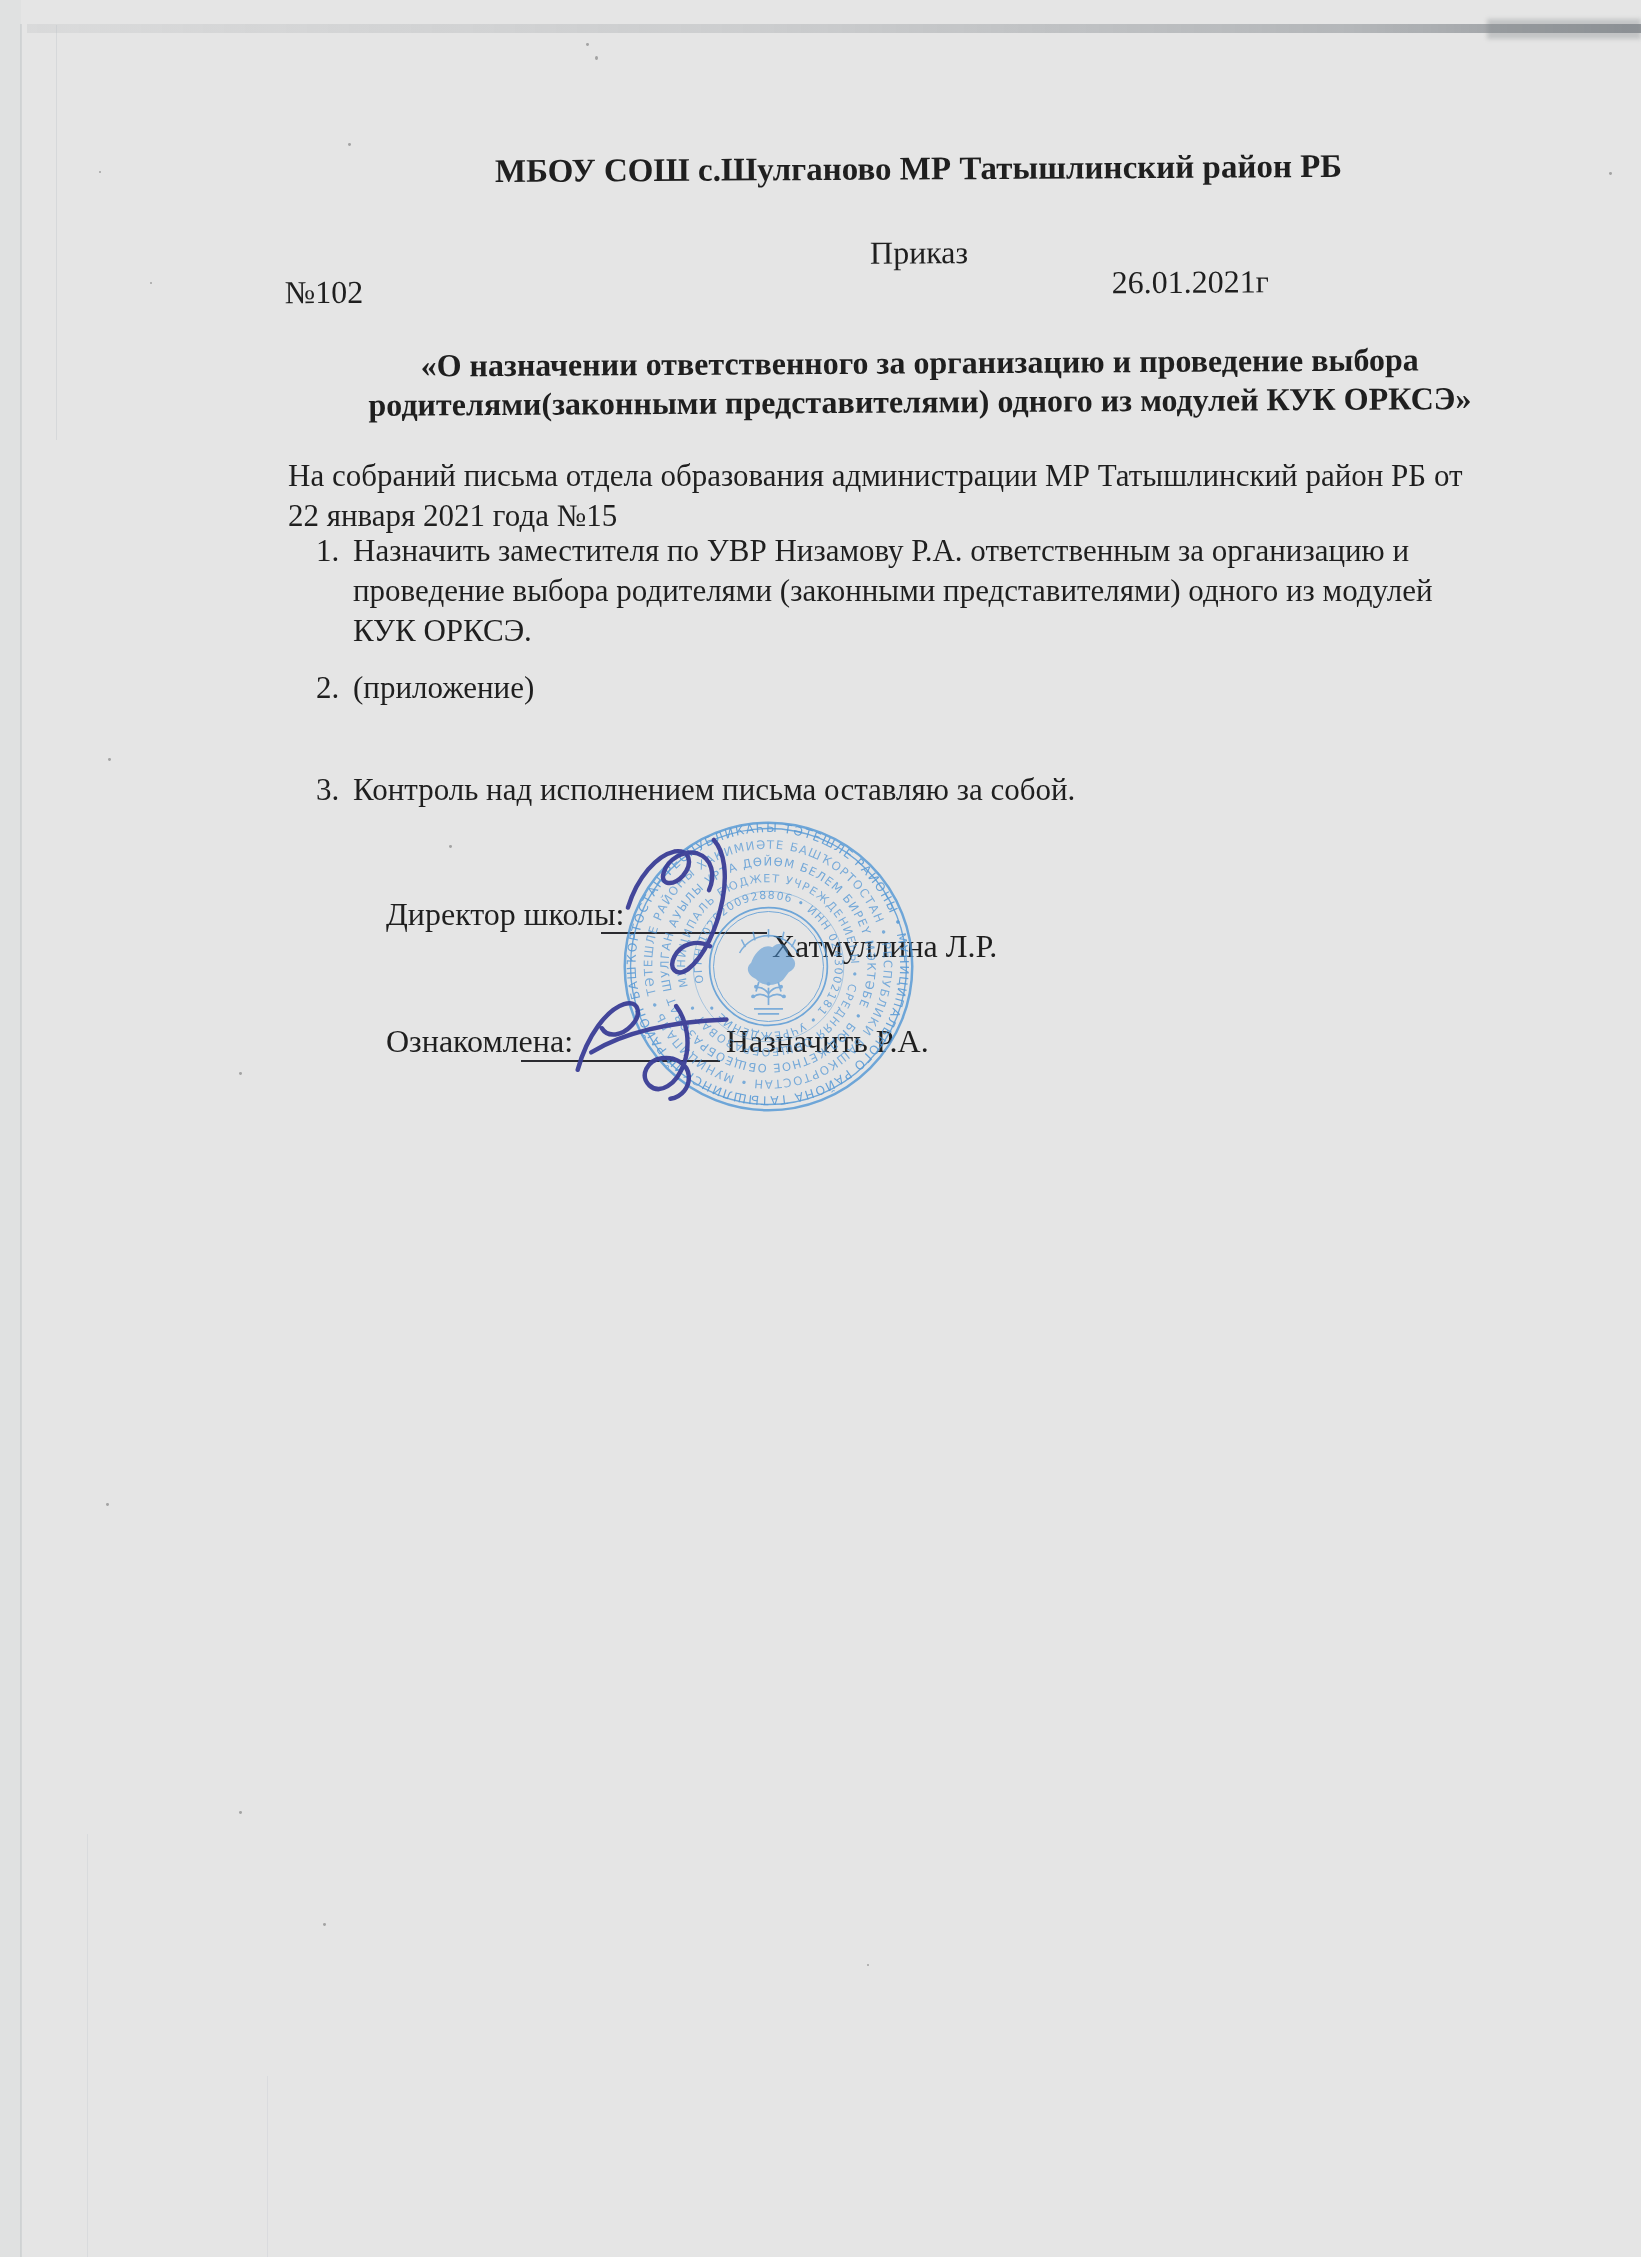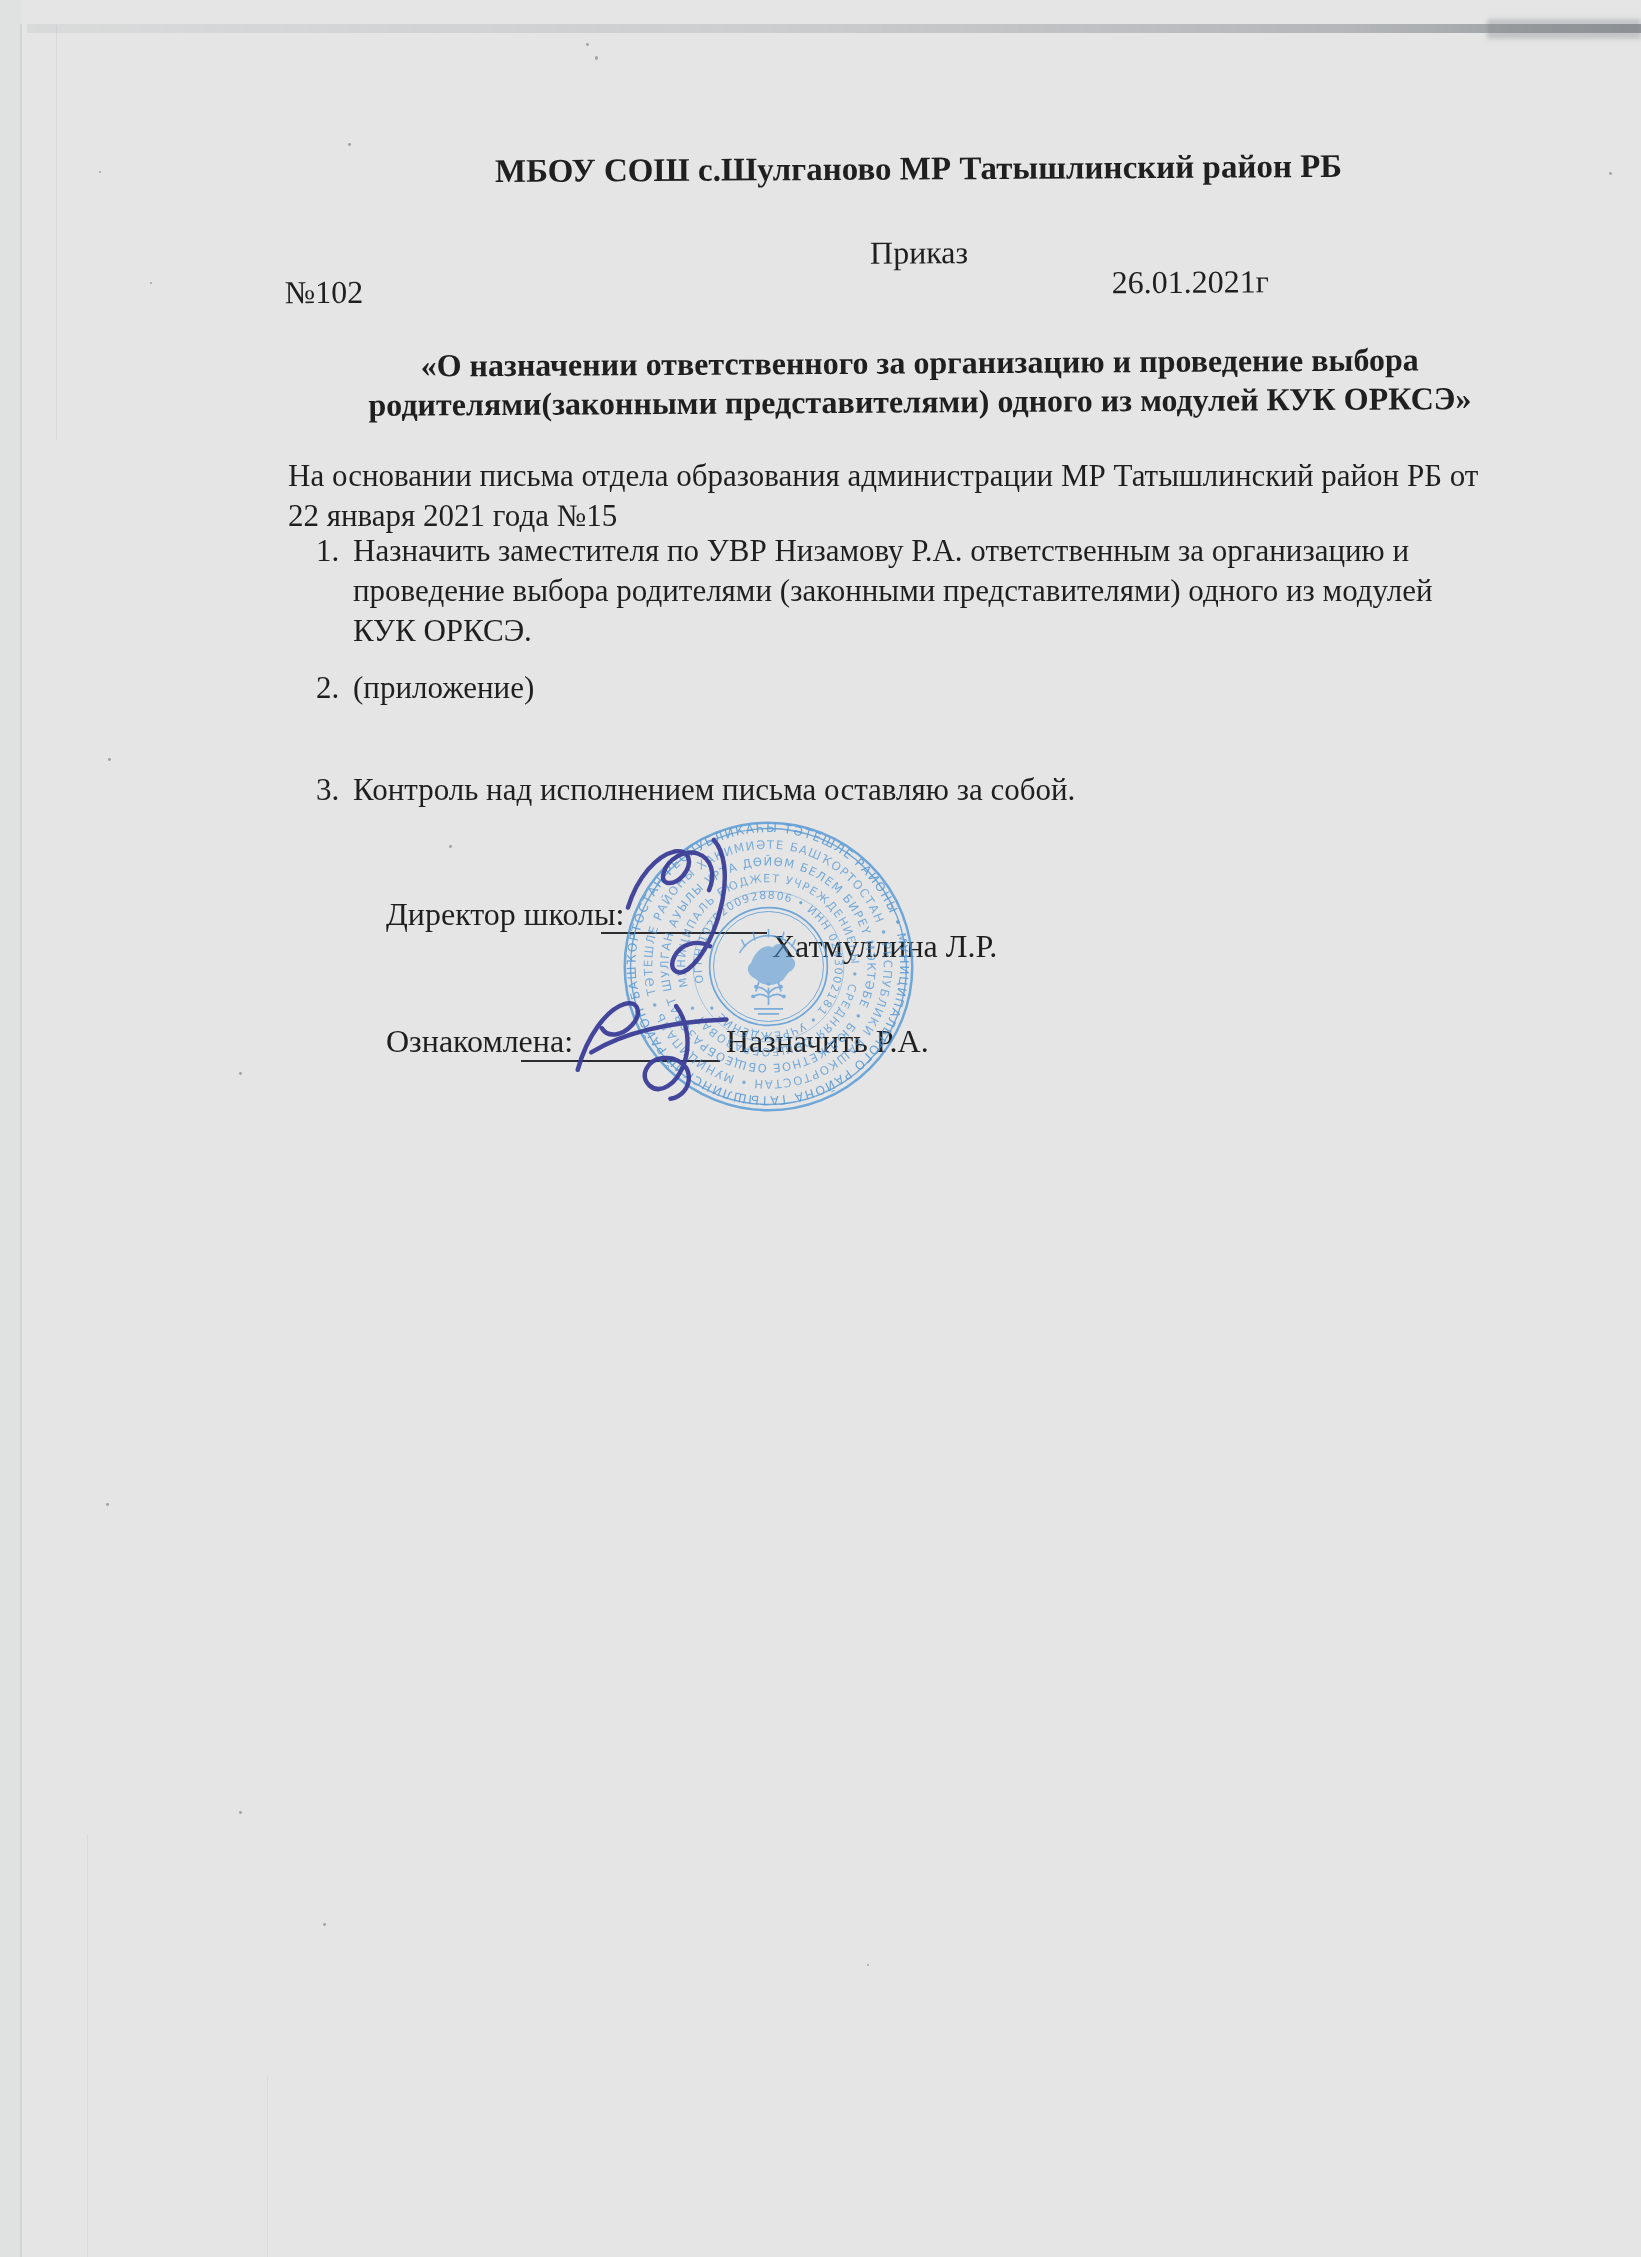--- a/index.html
+++ b/index.html
@@ -116,21 +116,21 @@
     <div class="doc-number">№102</div>
     <div class="doc-date">26.01.2021г</div>
     <div class="subject">
       <div>«О назначении ответственного за организацию и проведение выбора</div>
       <div>родителями(законными представителями) одного из модулей КУК ОРКСЭ»</div>
     </div>
   </div>
 
   <div class="body-zone">
     <div class="preamble">
-      <div>На основании письма отдела образования администрации МР Татышлинский район РБ от</div>
+      <div>На собраний письма отдела образования администрации МР Татышлинский район РБ от</div>
       <div>22 января 2021 года №15</div>
     </div>
 
     <div class="list-item item-1">
       <div class="num">1.</div>
       <div class="lines">
         <div>Назначить заместителя по УВР Низамову Р.А. ответственным за организацию и</div>
         <div>проведение выбора родителями (законными представителями) одного из модулей</div>
         <div>КУК ОРКСЭ.</div>
       </div>

